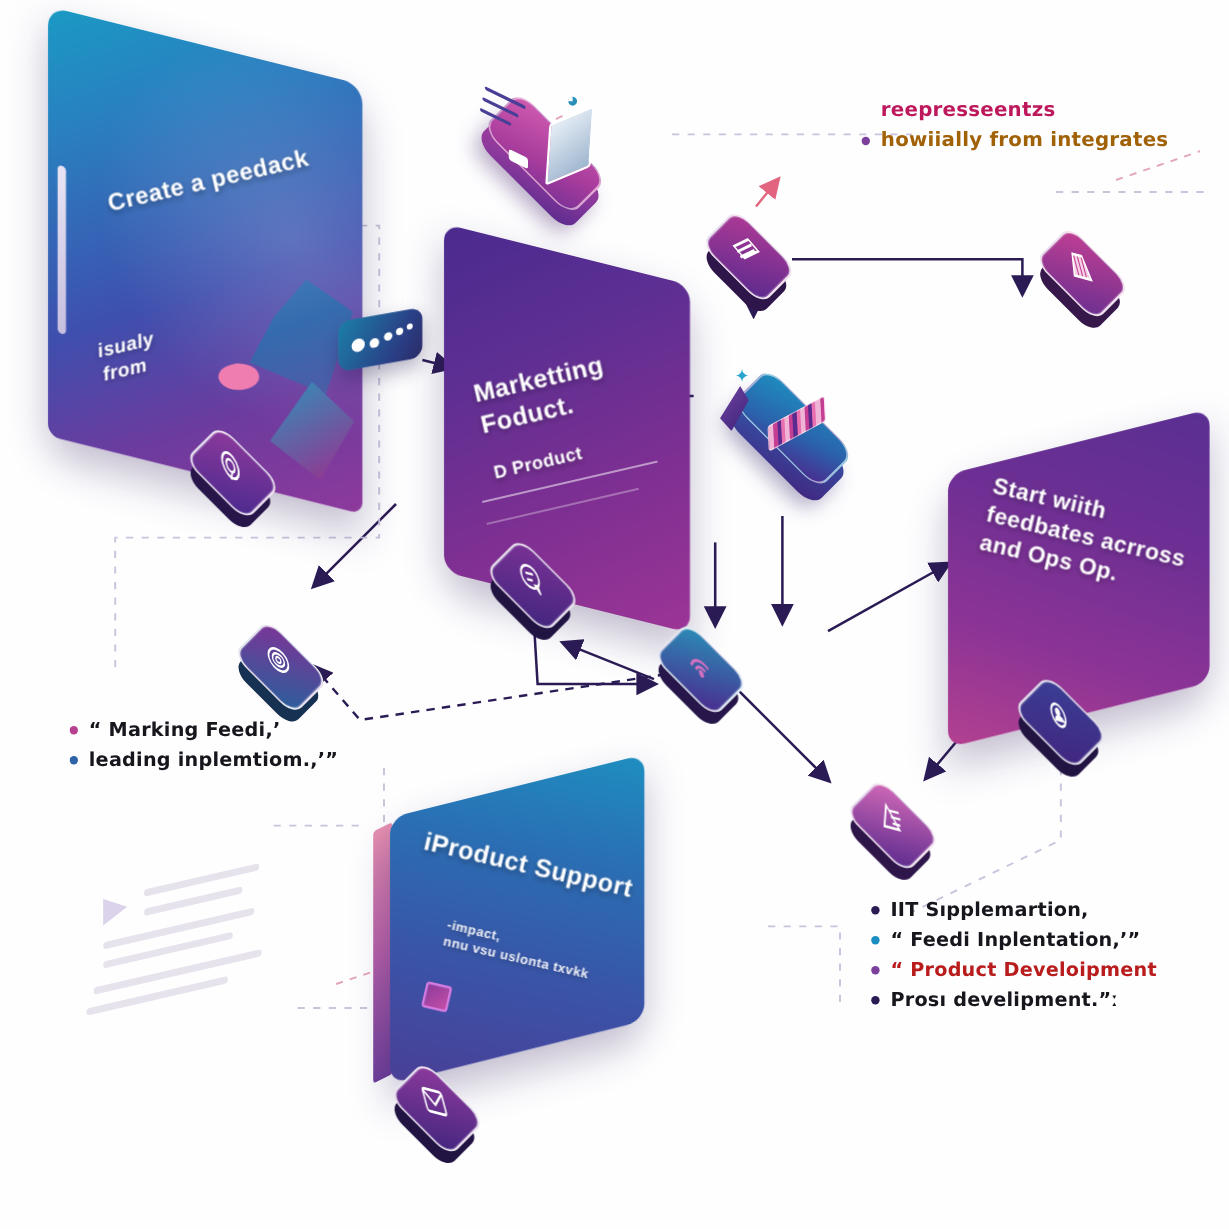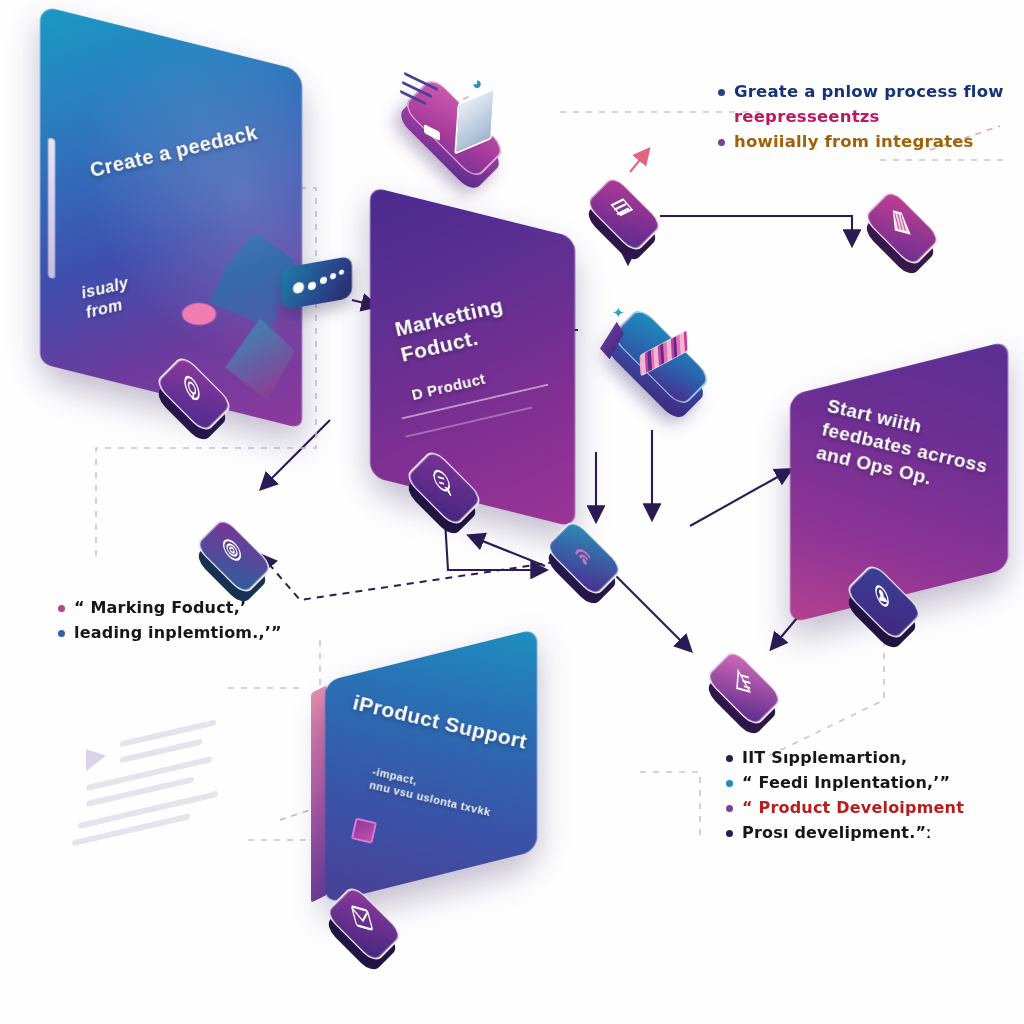--- a/index.html
+++ b/index.html
@@ -394,38 +394,34 @@
             <rect x="7" y="8" width="20" height="14" rx="2" fill="none" stroke="#fff" stroke-width="1.8"></rect>
             <path d="M7 9 L17 17 L27 9" fill="none" stroke="#fff" stroke-width="1.7"></path>
           </svg>
         </div>
       </div>
     </div>
 
   <div class="notes" id="notesTR">
     <ul>
         <li>
-          <span class="dot" style="background: rgb(38, 64, 143);"></span>
-          <span class="lbl" style="color: rgb(22, 52, 122);">Greate a pnlow process flow</span>
-        </li>
-        <li>
           <span class="dot" style="background: transparent;"></span>
           <span class="lbl" style="color: #be185d;">reepresseentzs</span>
         </li>
         <li>
           <span class="dot" style="background: rgb(123, 63, 156);"></span>
           <span class="lbl" style="color: #a16207;">howiially from integrates</span>
         </li>
       </ul>
   </div>
   <div class="notes" id="notesBL">
     <ul>
         <li>
           <span class="dot" style="background: rgb(181, 65, 143);"></span>
-          <span class="lbl" style="color: rgb(22, 22, 29);">“ Marking Foduct,’</span>
+          <span class="lbl" style="color: rgb(22, 22, 29);">“ Marking Feedi,’</span>
         </li>
         <li>
           <span class="dot" style="background: rgb(47, 99, 168);"></span>
           <span class="lbl" style="color: rgb(22, 22, 29); text-align: center;">leading inplemtiom.,’”</span>
         </li>
       </ul>
   </div>
   <div class="notes" id="notesBR">
     <ul>
         <li>

